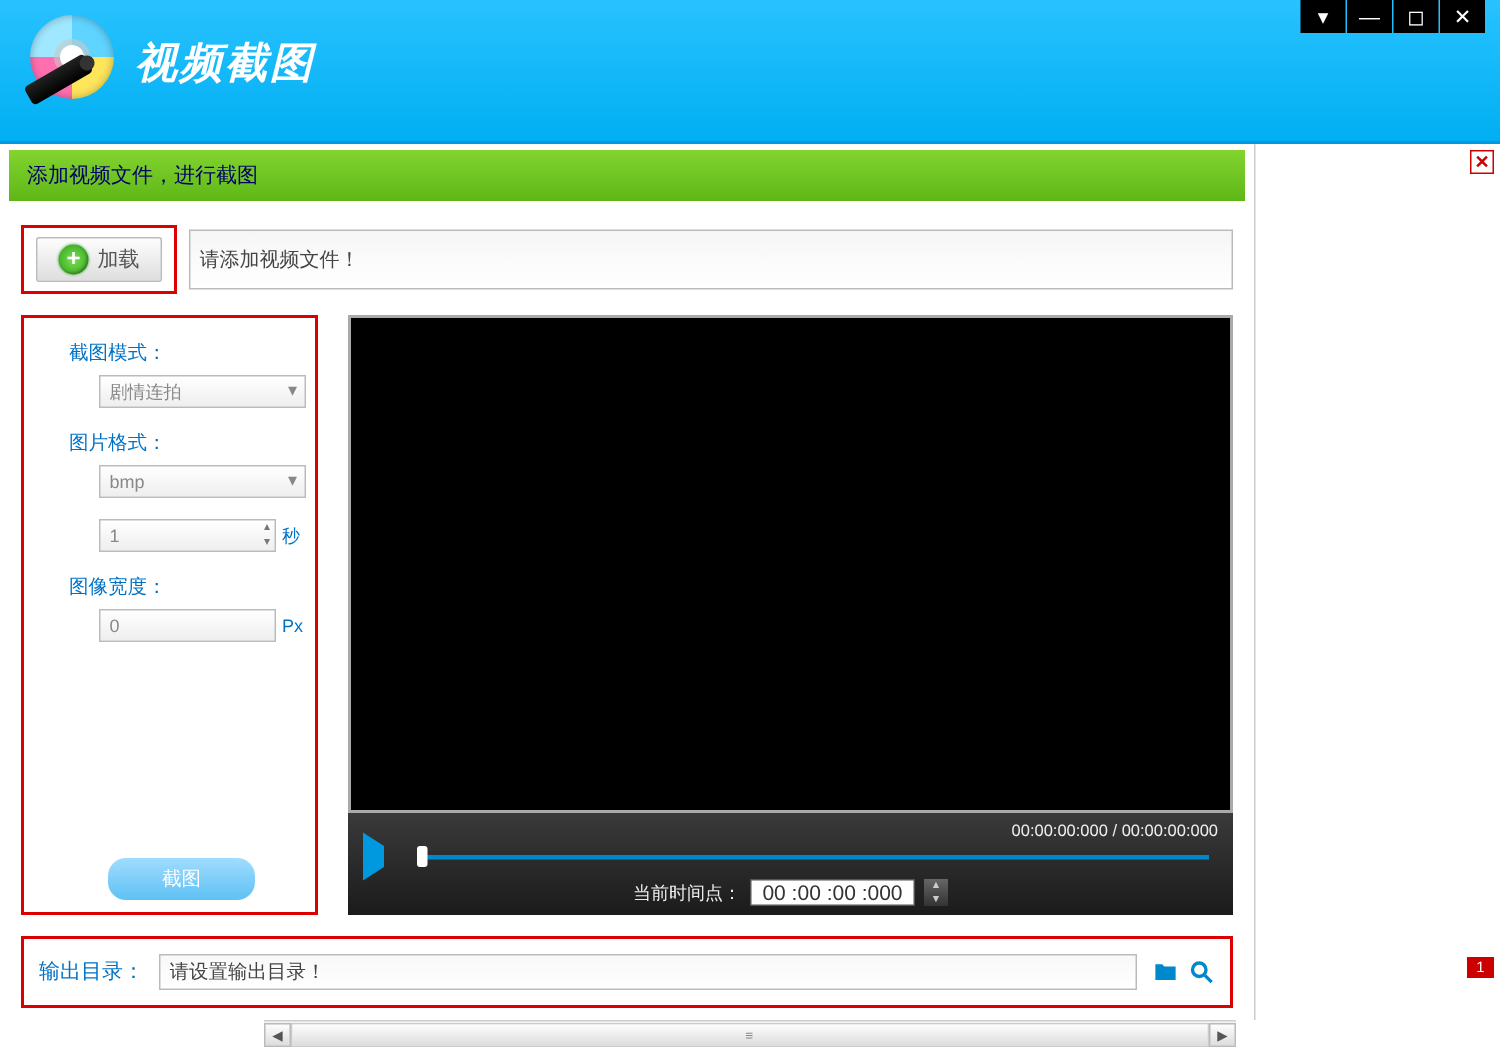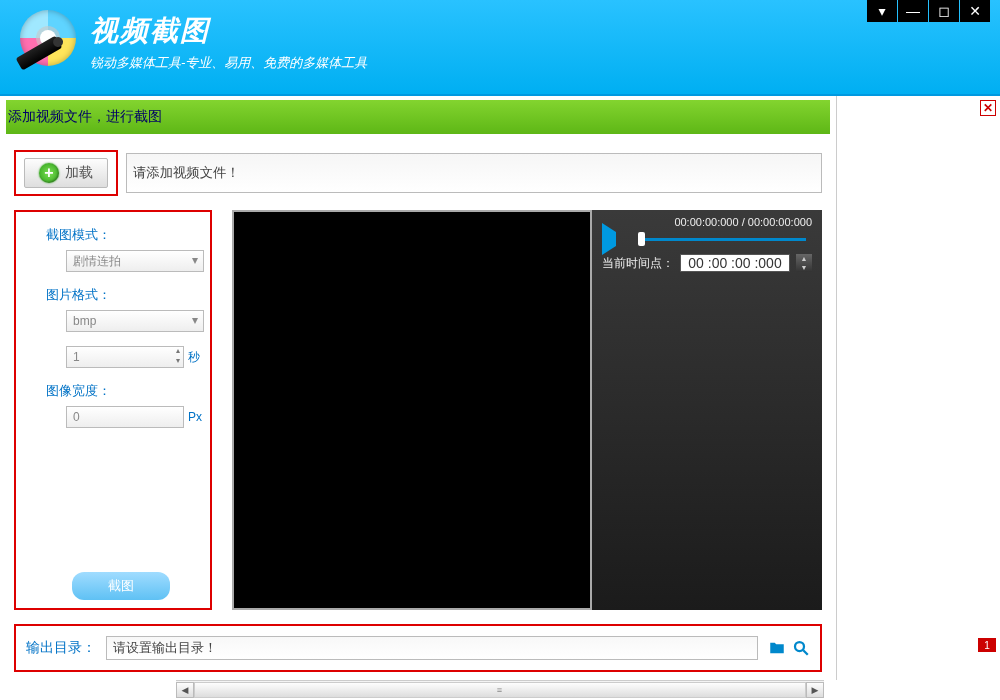--- a/index.html
+++ b/index.html
@@ -21,21 +21,21 @@
 .win-btn + .win-btn { margin-left: 1px; }
 
 
 .app-body { display: flex; height: calc(700px - 94px - 20px); border-top: 2px solid #0099e0; }
 .main { flex: 1; background: #fff; padding: 4px 6px 0 6px; display: flex; flex-direction: column; }
 .side-right { width: 164px; border-left: 1px solid #ccc; background: #fff; position: relative; }
 .close-x { position: absolute; top: 4px; right: 4px; width: 16px; height: 16px; border: 1px solid #c00; color: #c00; font-size: 12px; display:flex; align-items:center; justify-content:center; cursor:pointer; font-weight:bold; }
 .badge-1 { position:absolute; bottom: 28px; right: 4px; width: 18px; height: 14px; background: #c00; color:#fff; font-size:10px; display:flex; align-items:center; justify-content:center; }
 
 
-.instruction-bar { background: linear-gradient(#83d42f, #5eb716); color: #006; font-size: 14px; padding: 8px 2px; }
+.instruction-bar { background: linear-gradient(#83d42f, #5eb716); color: #006; font-size: 14px; padding: 8px 12px; }
 
 
 .load-row { display: flex; align-items: center; gap: 8px; margin: 16px 8px 8px 8px; }
 .hl-red { border: 2px solid #d00; padding: 6px 8px; display: inline-flex; }
 .load-btn { display: inline-flex; align-items: center; gap: 6px; padding: 4px 14px; background: linear-gradient(#fdfdfd, #dedede); border: 1px solid #bbb; border-radius: 2px; cursor: pointer; font-size: 14px; color: #555; }
 .plus-icon { width: 20px; height: 20px; border-radius: 50%; background: radial-gradient(#7de055,#2a9f17); color: #fff; display:flex; align-items:center; justify-content:center; font-size:16px; font-weight:bold; box-shadow: inset -1px -1px 2px rgba(0,0,0,.3), 0 0 2px #2a9f17; }
 .file-input { flex: 1; height: 40px; border: 1px solid #bbb; background: linear-gradient(#f6f6f6,#fff); padding: 2px 6px; color: #444; }
 
 
 .middle { display: flex; gap: 20px; margin: 6px 8px; flex: 1; }
@@ -47,21 +47,21 @@
 .setting-row .setting-input { margin-left: 0; width: 118px; }
 .unit { color: #0072c6; font-size: 12px; }
 .setting-select { appearance:none; position:relative; }
 .select-wrap { position:relative; display:inline-block; }
 .select-wrap::after { content:"▾"; position:absolute; right:6px; top:3px; color:#888; pointer-events:none; }
 .spinner-wrap { position:relative; display:inline-block; }
 .spinner-wrap::after { content:"▴\A▾"; white-space:pre; position:absolute; right:4px; top:0; font-size:8px; line-height:10px; color:#777; }
 .capture-btn { align-self: center; margin-top: auto; padding: 5px 36px; background: linear-gradient(#a0dcff,#5fc1f4); border: none; border-radius: 12px; color: #fff; font-size: 13px; cursor: pointer; }
 
 
-.preview { flex: 1; display:flex; flex-direction:row; }
+.preview { flex: 1; display:flex; flex-direction:column; }
 .video-box { flex:1; background: #000; border: 2px solid #aaa; position: relative; }
 .video-controls { background: linear-gradient(#3a3a3a,#1b1b1b); padding: 6px 10px; }
 .vc-top { display: flex; justify-content: flex-end; color: #eee; font-size: 11px; margin-bottom: 4px; }
 .vc-mid { display: flex; align-items: center; gap: 8px; }
 .play-icon, .stop-icon { cursor: pointer; }
 .play-tri { width:0; height:0; border-left: 14px solid #0099e0; border-top: 9px solid transparent; border-bottom: 9px solid transparent; }
 .stop-sq { width: 14px; height: 14px; background: #0099e0; }
 .slider-track { flex:1; height: 3px; background: #0088cc; position: relative; margin: 0 6px; }
 .slider-thumb { position:absolute; left:0; top:-6px; width: 7px; height: 14px; background: #fff; border-radius: 2px; }
 .vc-bot { display:flex; justify-content:center; align-items:center; gap:6px; margin-top:8px; color:#eee; font-size:12px; }
@@ -92,21 +92,20 @@
     <button class="win-btn">◻</button>
     <button class="win-btn">✕</button>
   </div>
   <div class="logo-area">
     <div class="logo-icon">
       <div class="disc"></div>
       <div class="scope"></div>
     </div>
     <div class="title-text">
       <div class="app-title">视频截图</div>
-      <div class="app-subtitle">锐动多媒体工具-专业、易用、免费的多媒体工具</div>
     </div>
   </div>
 </div>
 
 <div class="app-body">
   <div class="main">
     <div class="instruction-bar">添加视频文件，进行截图</div>
 
     <div class="load-row">
       <span class="hl-red">

